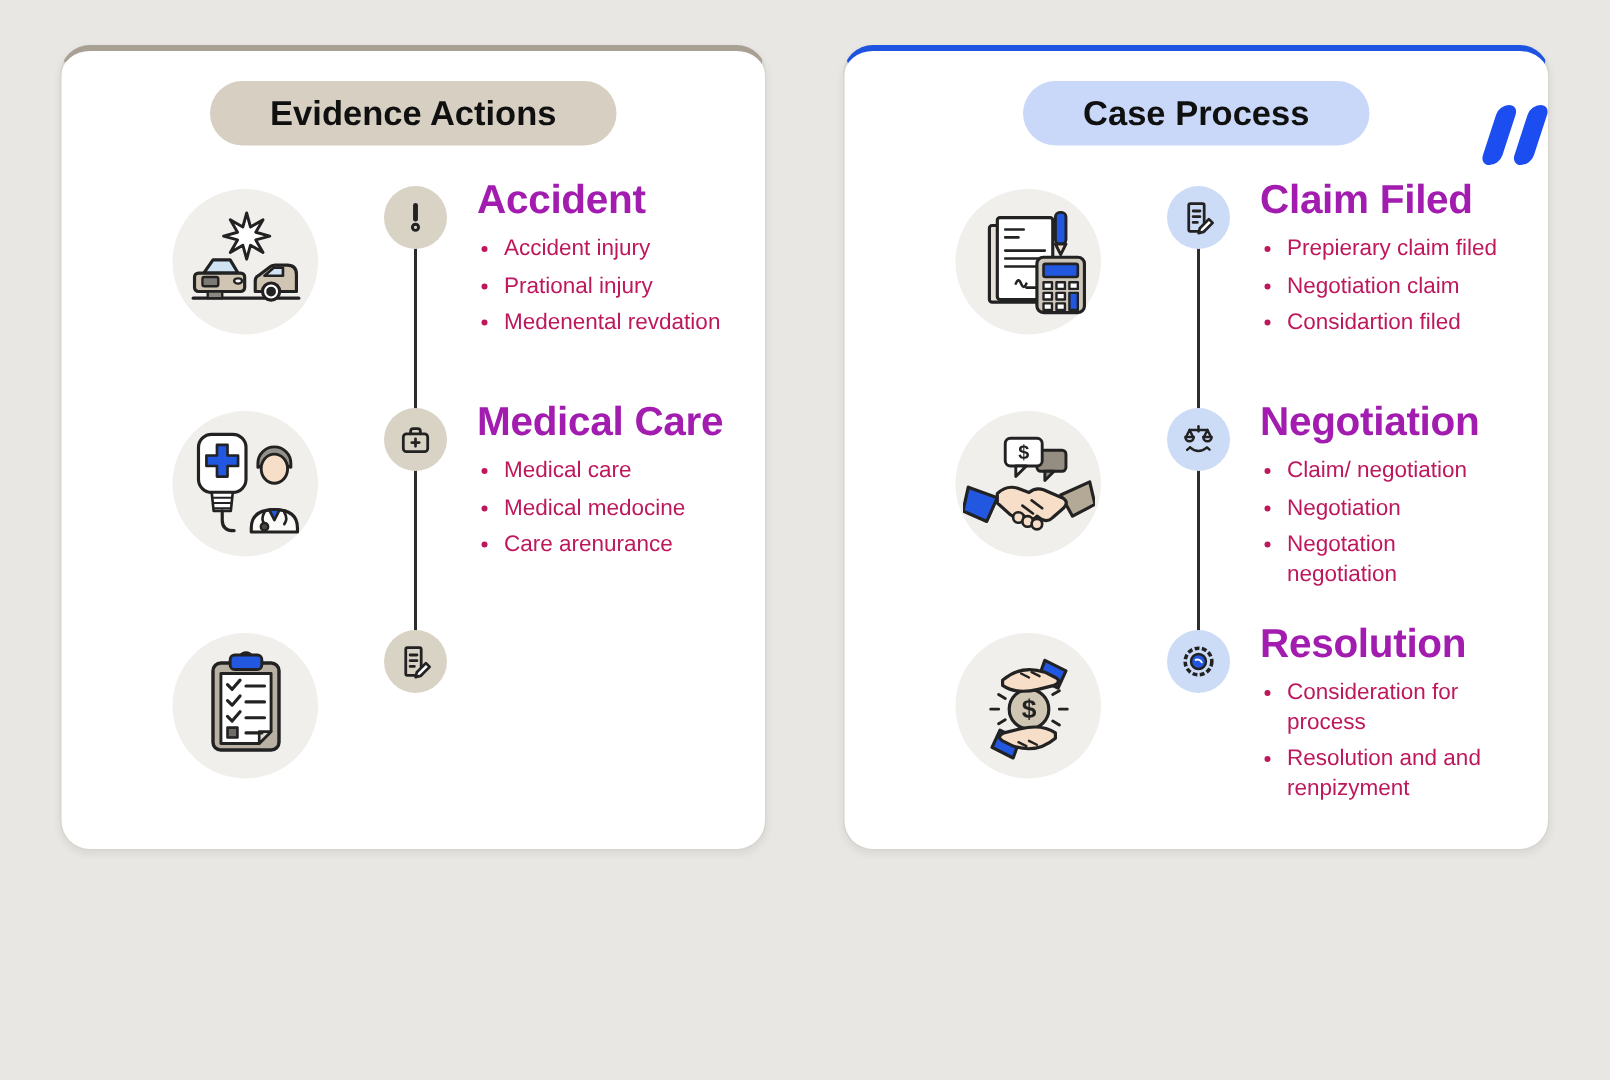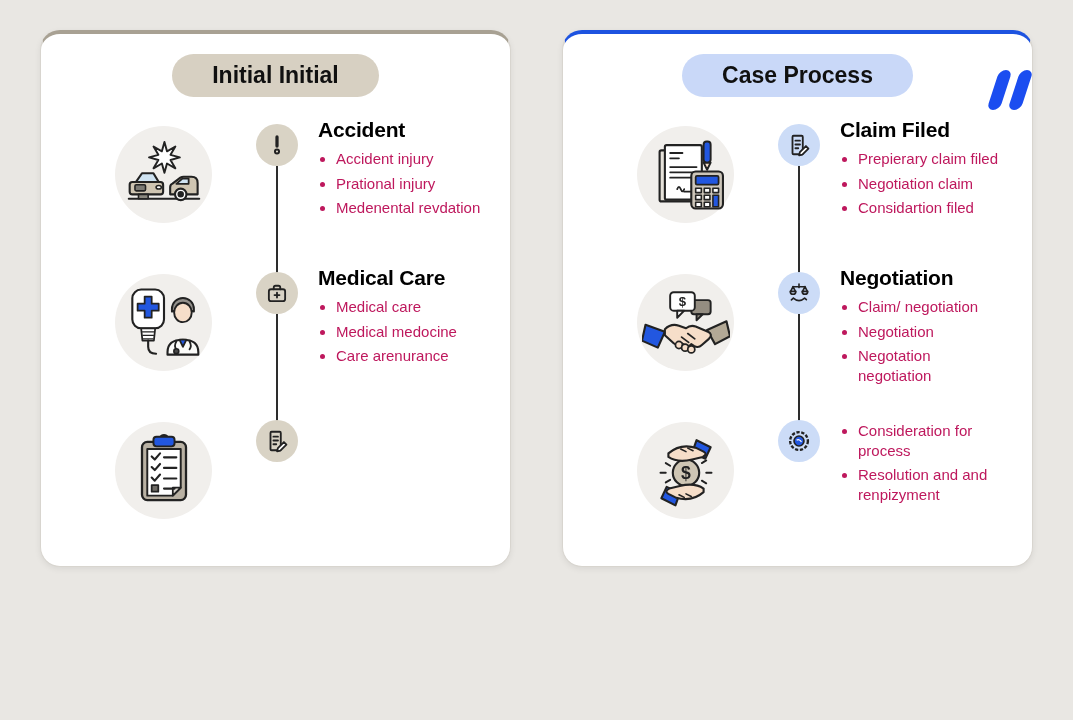--- a/index.html
+++ b/index.html
@@ -61,38 +61,38 @@
   .step-icon {
     width: 42px; height: 42px; border-radius: 50%;
     margin-top: 10px;
     display: flex; align-items: center; justify-content: center;
   }
   .card-tan  .step-icon { background: #d9d3c5; }
   .card-blue .step-icon { background: #ccdcf7; }
   .step-icon svg { width: 26px; height: 26px; }
 
   .text-col { flex: 1; padding: 4px 26px 0 10px; }
-  .step-title { font-size: 21px; font-weight: bold; letter-spacing: -0.2px; color:#000000; }
+  .step-title { font-size: 27px; font-weight: bold; letter-spacing: -0.2px; color:#a21caf; }
   .bullets { margin: 7px 0 0; padding-left: 18px; list-style: disc; }
   .bullets li { font-size: 15px; color: #be185d; margin-bottom: 5px; line-height: 1.3; max-width: 162px; }
 </style>
 </head>
 <body>
 
 <div class="page">
 
   <div class="logo">
     <span class="bar"></span>
     <span class="bar"></span>
   </div>
 
   <div class="cards">
 
     <div class="card card-tan">
-      <div class="pill">Initial Initial</div>
+      <div class="pill">Evidence Actions</div>
       <div class="rows">
         <div class="vline"></div>
 
         <div class="row">
           <div class="illus-col">
             <div class="illus-circle">
               <svg viewBox="0 0 100 100" fill="none" stroke="#222" stroke-width="2.4" stroke-linecap="round" stroke-linejoin="round">
                 <path d="M10 77 H90"></path>
                 <path d="M18 58 l7-10 h13 l6 10 z" fill="#cfe3f2"></path>
                 <rect x="11" y="58" width="38" height="14" rx="3" fill="#cfc5b2"></rect>
@@ -308,20 +308,21 @@
           <div class="icon-col">
             <div class="step-icon">
               <svg viewBox="0 0 24 24" fill="none">
                 <circle cx="12" cy="12" r="8.2" stroke="#222" stroke-width="2.2" stroke-dasharray="3 1.5"></circle>
                 <circle cx="12" cy="12" r="4.6" fill="#2257e0" stroke="#222" stroke-width="1.5"></circle>
                 <path d="M9.8 11.2 a3 3 0 0 1 4.4 1.8" stroke="#fff" stroke-width="1.1"></path>
               </svg>
             </div>
           </div>
           <div class="text-col">
+            <div class="step-title">Resolution</div>
             <ul class="bullets">
               <li>Consideration for process</li>
               <li>Resolution and and renpizyment</li>
             </ul>
           </div>
         </div>
 
       </div>
     </div>
 

